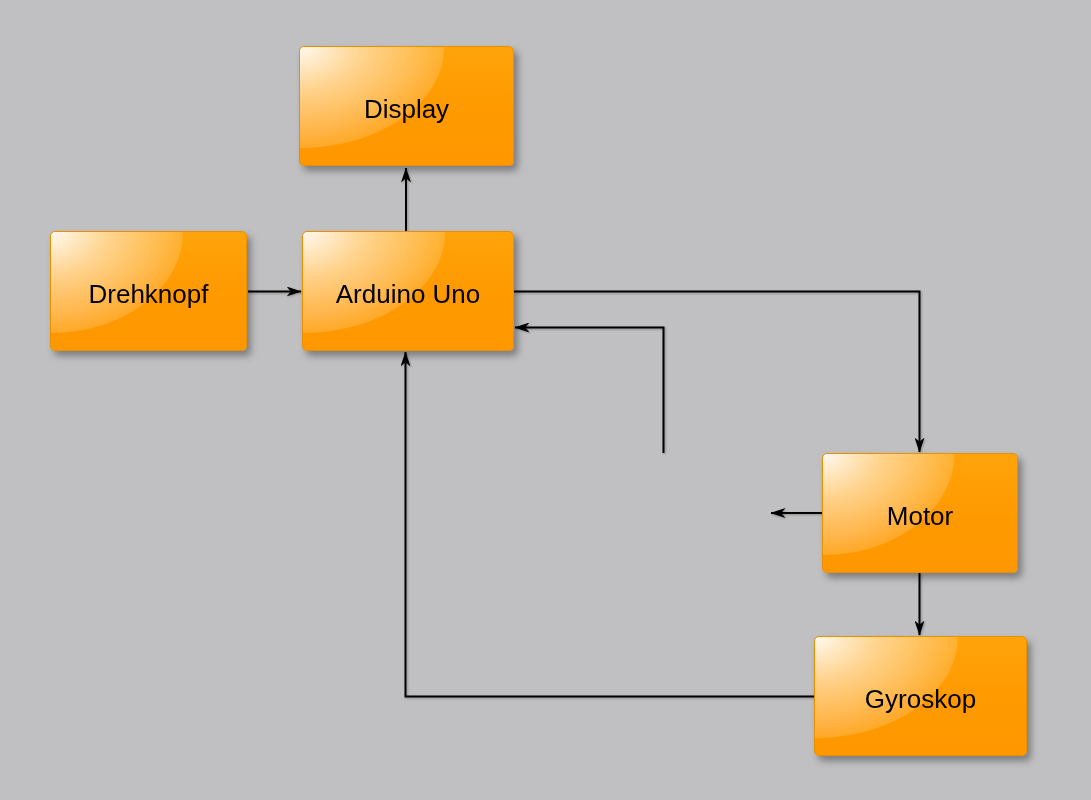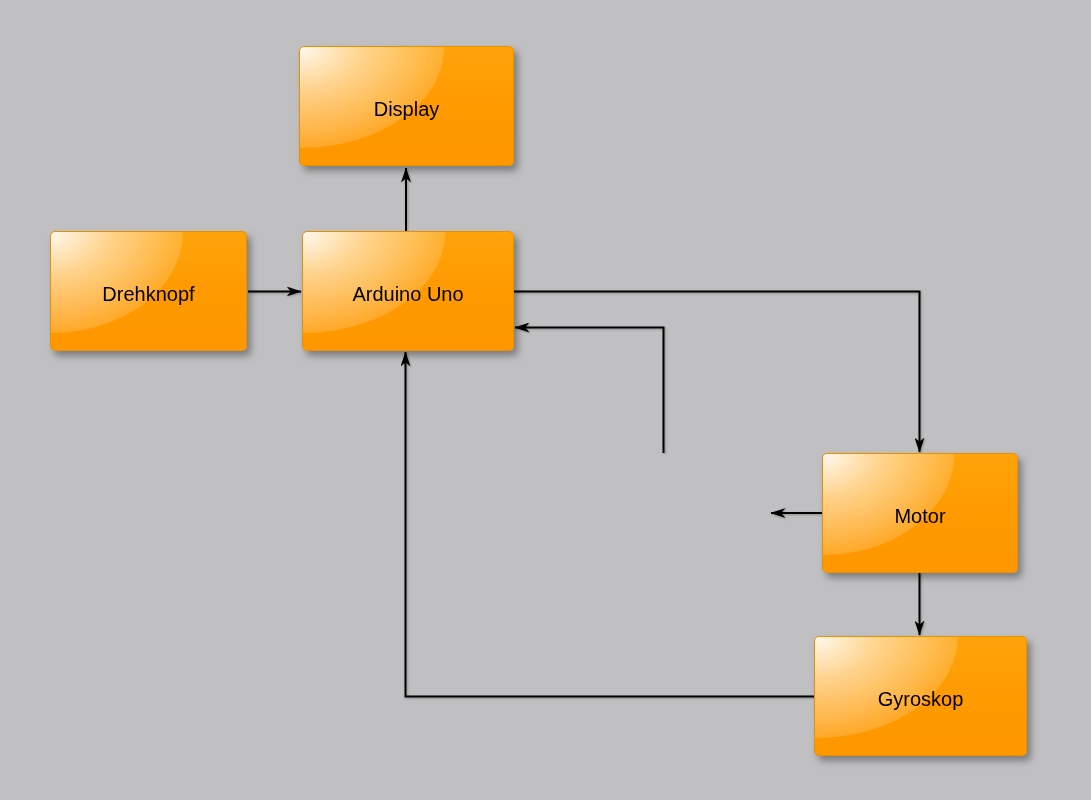--- a/index.html
+++ b/index.html
@@ -41,21 +41,21 @@
     background:
       radial-gradient(ellipse 68% 86% at 0% 0%,
         rgba(255,255,255,0.93) 0%,
         rgba(255,255,255,0.55) 42%,
         rgba(255,255,255,0.30) 80%,
         rgba(255,255,255,0.16) 99%,
         rgba(255,255,255,0) 100%),
       linear-gradient(180deg, #ffa30a 0%, #ff9900 55%, #ff9800 100%);
     box-shadow: 4px 5px 7px rgba(0,0,0,0.35);
     color: #000000;
-    font-size: 20px;
+    font-size: 26px;
     white-space: nowrap;
   }
   .node-label {
     display: inline-block;
   }
 </style>
 </head>
 <body>
 
 <div class="canvas">

